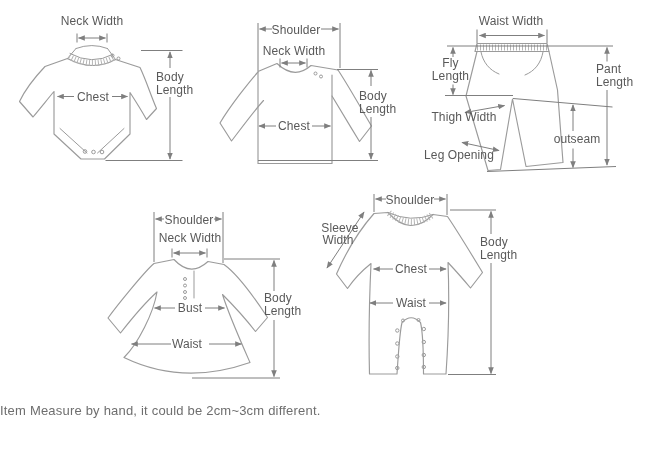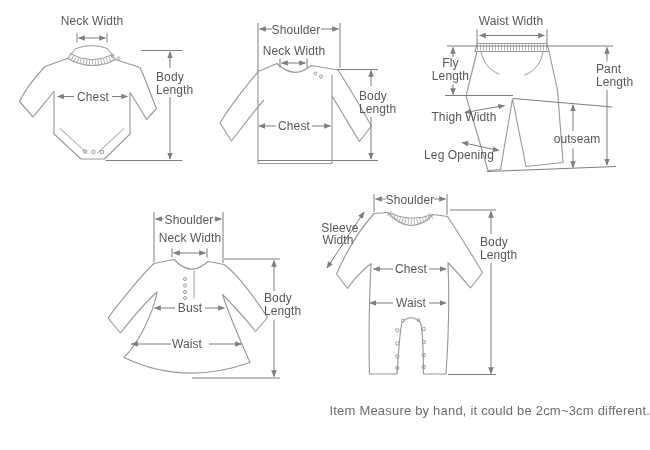--- a/index.html
+++ b/index.html
@@ -5,21 +5,21 @@
   html,body{margin:0;padding:0;background:#ffffff;}
   .canvas{position:relative;width:650px;height:450px;background:#ffffff;overflow:hidden;
           font-family:"Liberation Sans",sans-serif;text-decoration:underline;}
   svg{position:absolute;left:0;top:0;}
   .lbl{font:12px "Liberation Sans",sans-serif;fill:#595959;letter-spacing:.1px;}
   .garment{stroke:#9b9b9b;stroke-width:1.15;fill:none;stroke-linejoin:round;stroke-linecap:round;}
   .seam{stroke:#9b9b9b;stroke-width:1;fill:none;stroke-linecap:round;}
   .rib{stroke:#b4b4b4;fill:none;}
   .dim{stroke:#7f7f7f;stroke-width:1;fill:none;}
   .snap{stroke:#9b9b9b;stroke-width:1;fill:none;}
-  .footer{position:absolute;left:0;top:403px;width:650px;text-align:right;
+  .footer{position:absolute;left:0;top:403px;width:650px;text-align:left;
           font:13px "Liberation Sans",sans-serif;color:#6e6e6e;letter-spacing:.2px;}
 </style>
 </head>
 <body>
 
 <div class="canvas">
 <svg width="650" height="450" viewBox="0 0 650 450">
   <defs>
     <marker id="ah" viewBox="0 0 10 8" refX="9" refY="4" markerWidth="7" markerHeight="6" orient="auto-start-reverse" markerUnits="userSpaceOnUse">
       <path d="M0,0 L10,4 L0,8 Z" fill="#7f7f7f"></path>

